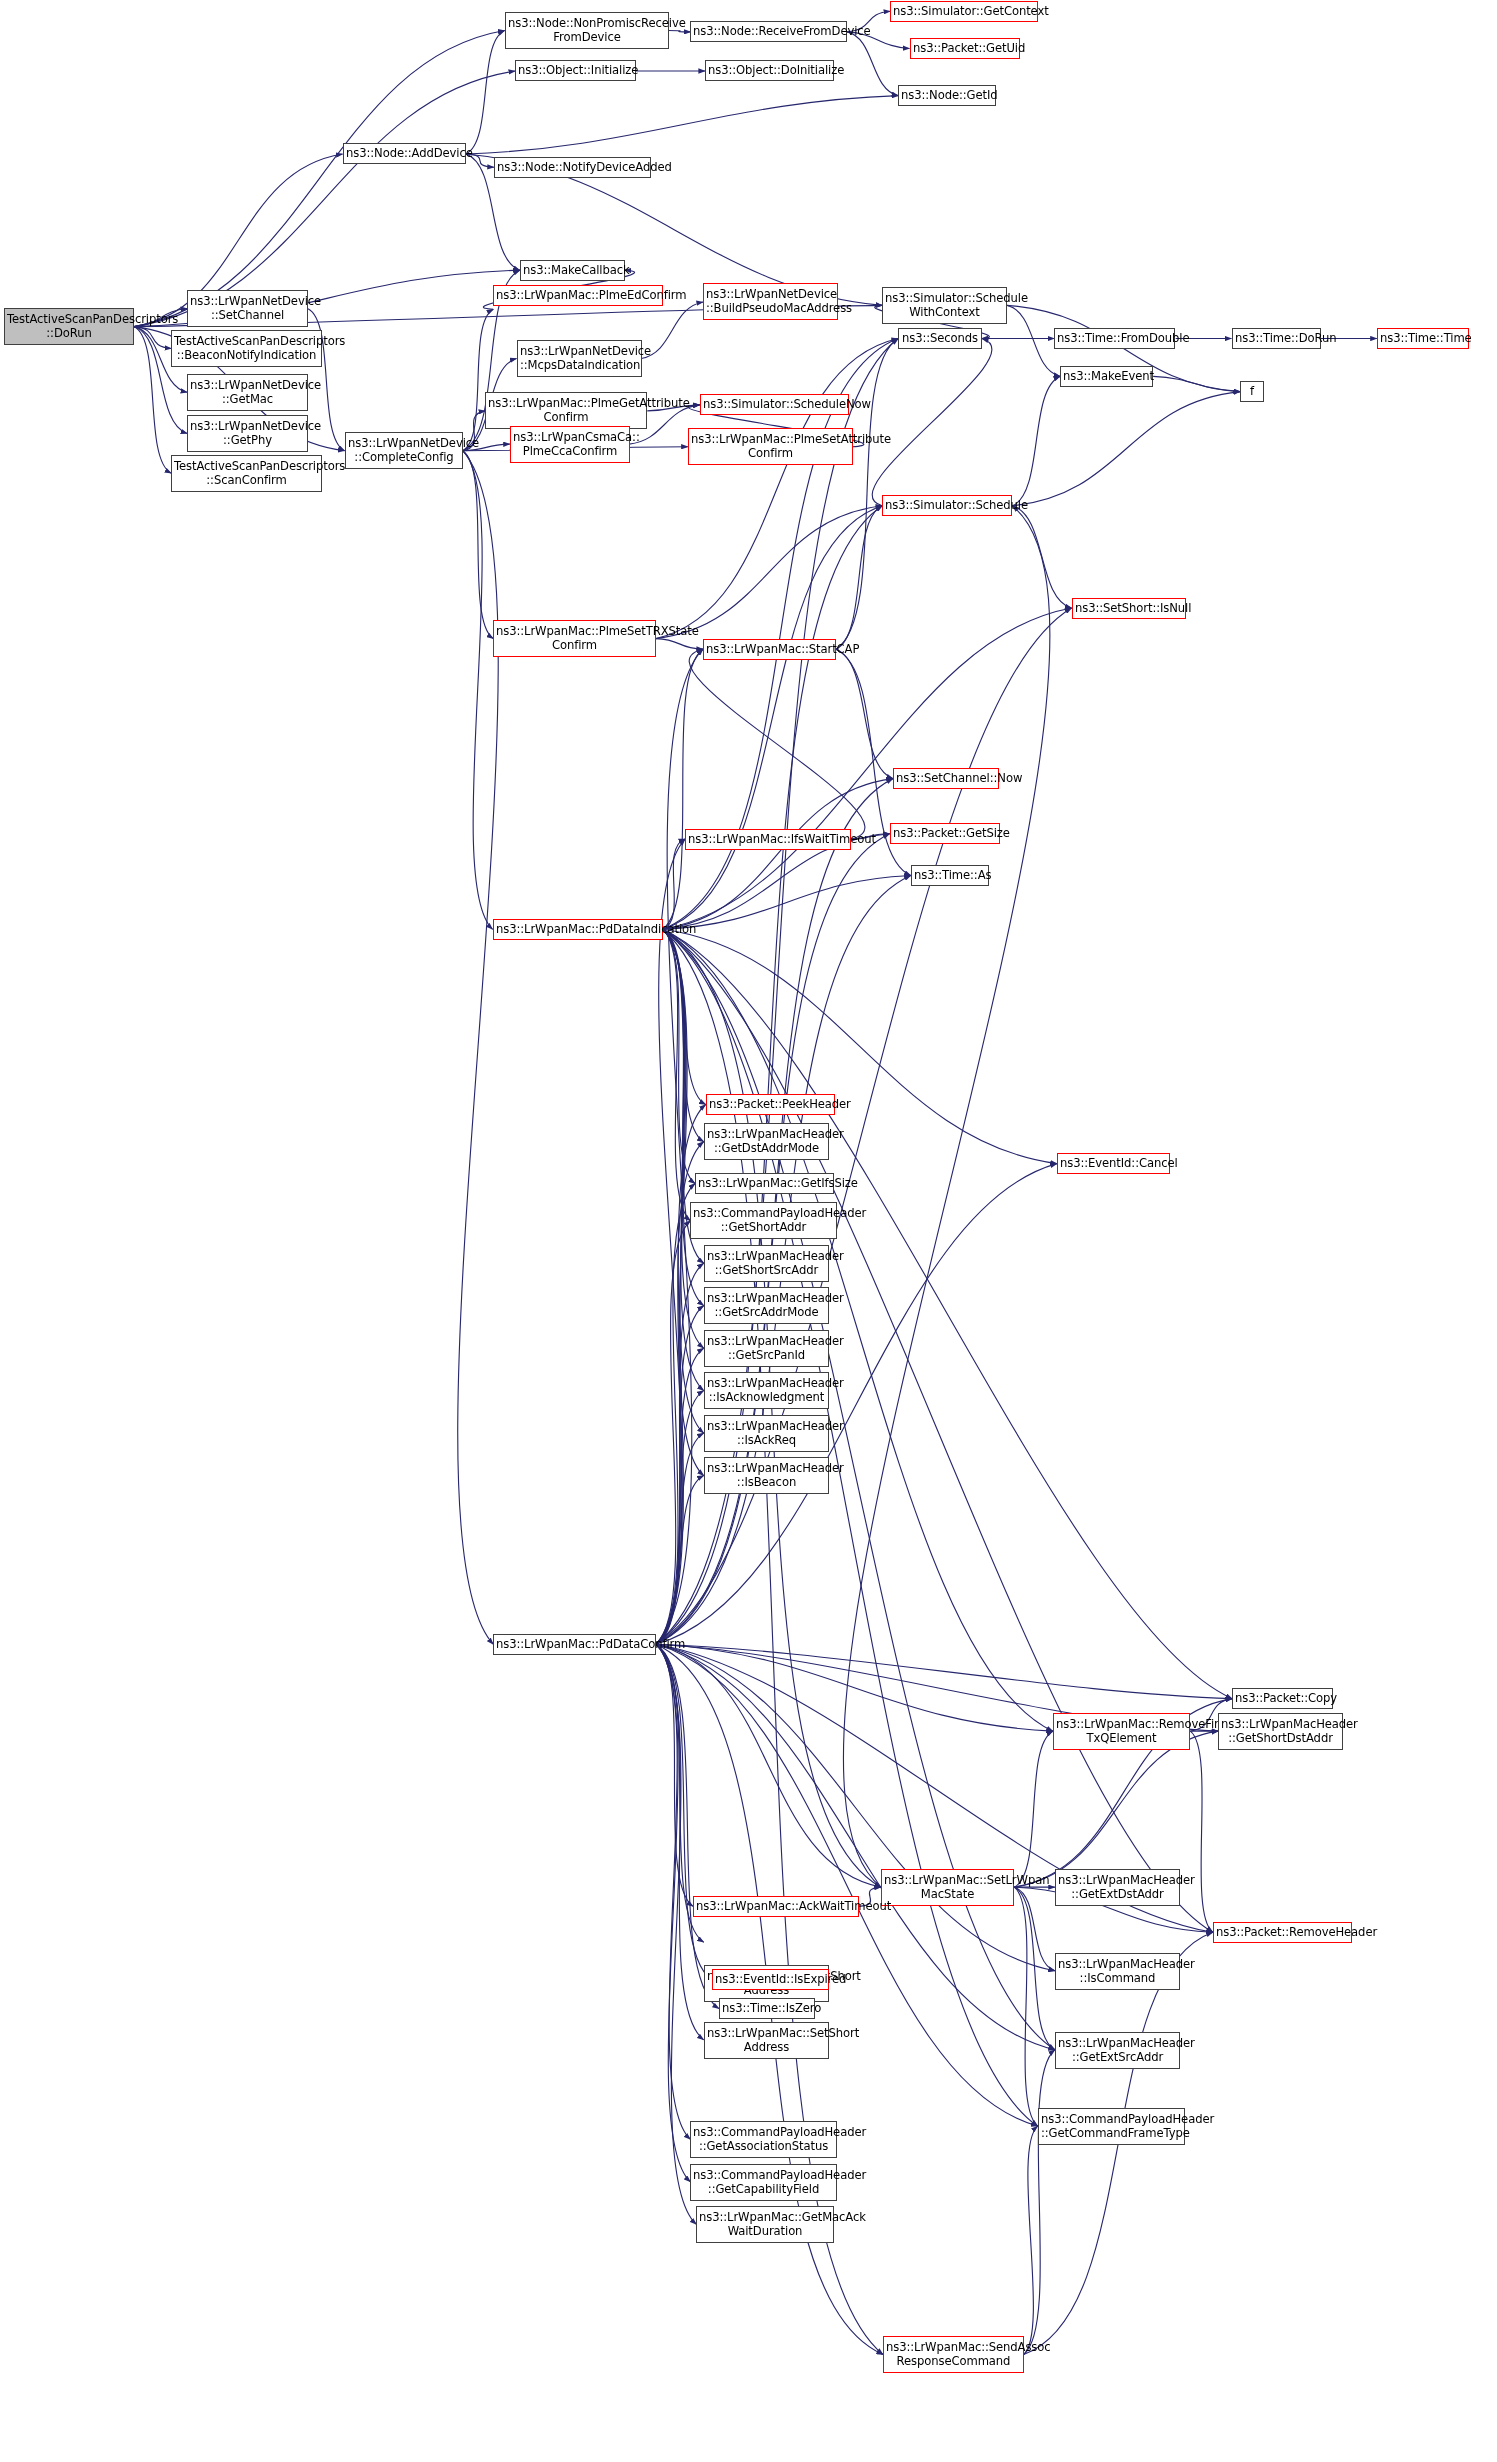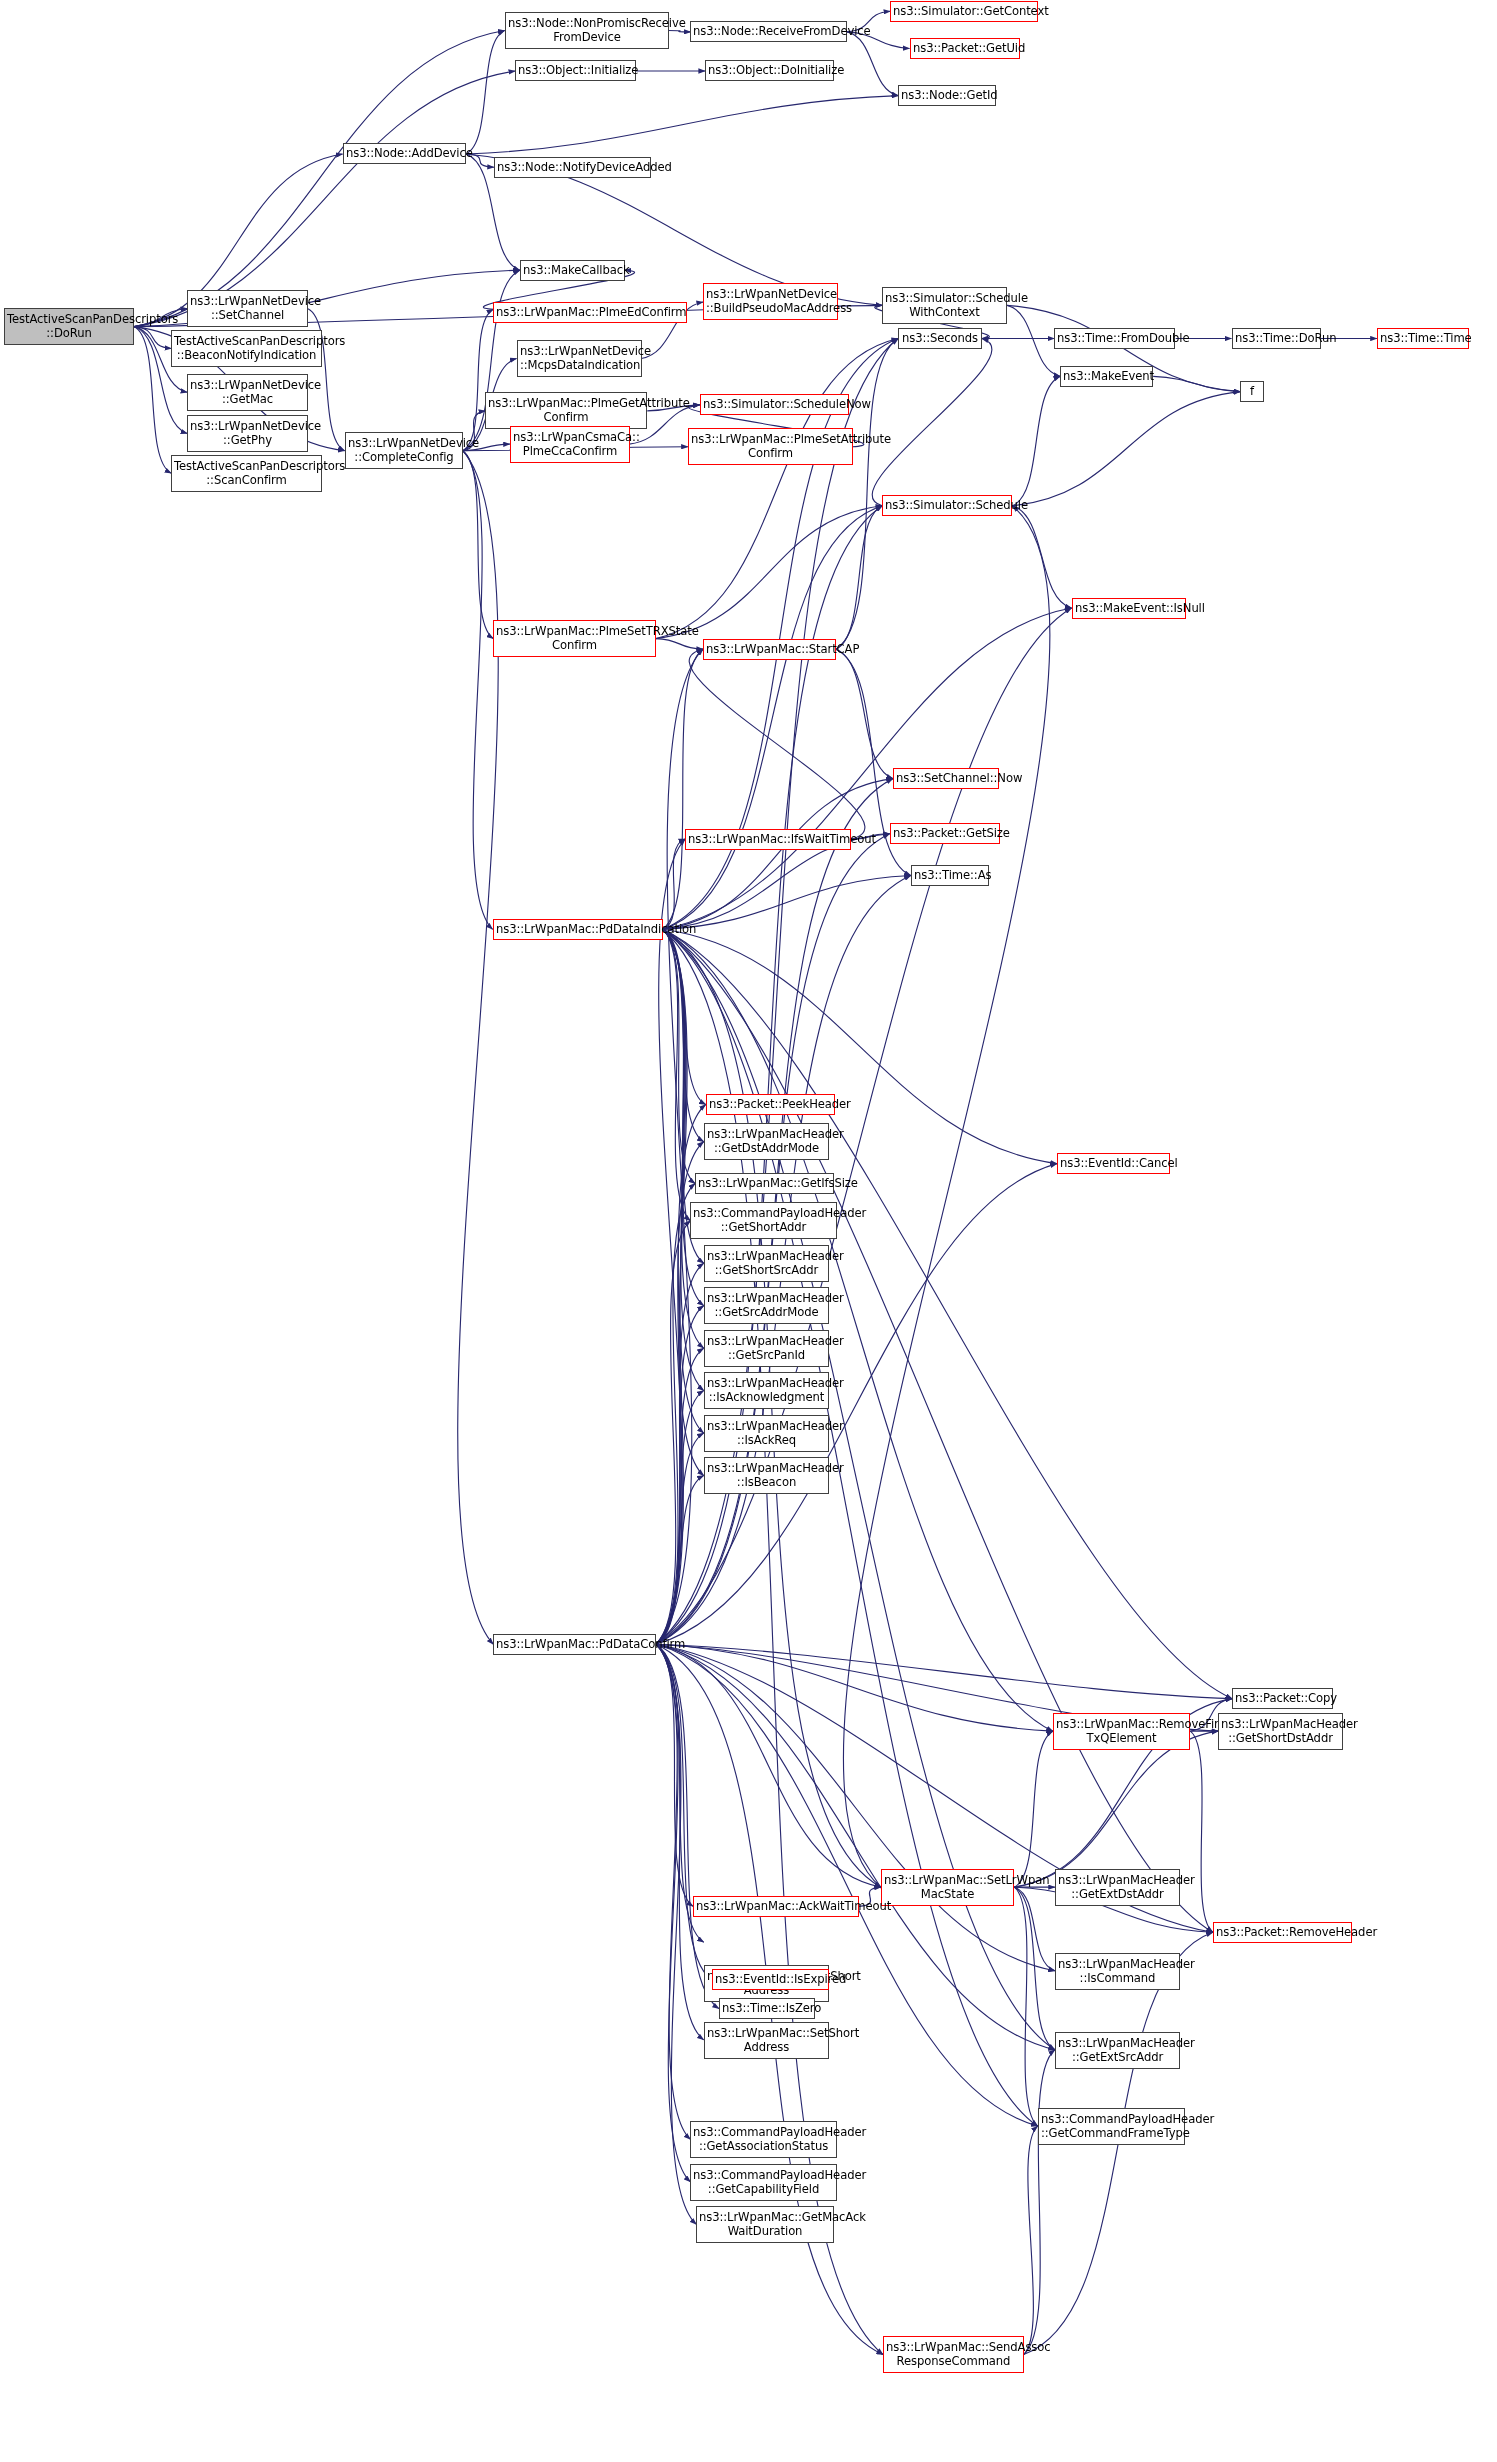--- a/index.html
+++ b/index.html
@@ -198,42 +198,42 @@
       <div class="node" style="left: 171px; top: 330px; width: 151px; height: 37px;"><span>TestActiveScanPanDescriptors
 ::BeaconNotifyIndication</span></div>
       <div class="node" style="left: 187px; top: 374px; width: 121px; height: 37px;"><span>ns3::LrWpanNetDevice
 ::GetMac</span></div>
       <div class="node" style="left: 187px; top: 415px; width: 121px; height: 37px;"><span>ns3::LrWpanNetDevice
 ::GetPhy</span></div>
       <div class="node" style="left: 171px; top: 455px; width: 151px; height: 37px;"><span>TestActiveScanPanDescriptors
 ::ScanConfirm</span></div>
       <div class="node" style="left: 345px; top: 432px; width: 118px; height: 37px;"><span>ns3::LrWpanNetDevice
 ::CompleteConfig</span></div>
-      <div class="node red" style="left: 493px; top: 302px; width: 194px; height: 21px;"><span>ns3::LrWpanMac::PlmeEdConfirm</span></div>
+      <div class="node red" style="left: 493px; top: 285px; width: 170px; height: 21px;"><span>ns3::LrWpanMac::PlmeEdConfirm</span></div>
       <div class="node red" style="left: 703px; top: 283px; width: 135px; height: 37px;"><span>ns3::LrWpanNetDevice
 ::BuildPseudoMacAddress</span></div>
       <div class="node" style="left: 517px; top: 340px; width: 125px; height: 37px;"><span>ns3::LrWpanNetDevice
 ::McpsDataIndication</span></div>
       <div class="node" style="left: 485px; top: 392px; width: 162px; height: 37px;"><span>ns3::LrWpanMac::PlmeGetAttribute
 Confirm</span></div>
       <div class="node red" style="left: 700px; top: 394px; width: 149px; height: 21px;"><span>ns3::Simulator::ScheduleNow</span></div>
       <div class="node red" style="left: 688px; top: 428px; width: 165px; height: 37px;"><span>ns3::LrWpanMac::PlmeSetAttribute
 Confirm</span></div>
       <div class="node red" style="left: 510px; top: 426px; width: 120px; height: 37px;"><span>ns3::LrWpanCsmaCa::
 PlmeCcaConfirm</span></div>
       <div class="node" style="left: 882px; top: 287px; width: 125px; height: 37px;"><span>ns3::Simulator::Schedule
 WithContext</span></div>
       <div class="node" style="left: 898px; top: 328px; width: 84px; height: 21px;"><span>ns3::Seconds</span></div>
       <div class="node" style="left: 1054px; top: 328px; width: 121px; height: 21px;"><span>ns3::Time::FromDouble</span></div>
       <div class="node" style="left: 1232px; top: 328px; width: 89px; height: 21px;"><span>ns3::Time::DoRun</span></div>
       <div class="node red" style="left: 1377px; top: 328px; width: 92px; height: 21px; text-align: center;"><span>ns3::Time::Time</span></div>
       <div class="node" style="left: 1060px; top: 366px; width: 93px; height: 21px;"><span>ns3::MakeEvent</span></div>
       <div class="node" style="left: 1240px; top: 381px; width: 24px; height: 21px;"><span>f</span></div>
       <div class="node red" style="left: 882px; top: 495px; width: 130px; height: 21px;"><span>ns3::Simulator::Schedule</span></div>
-      <div class="node red" style="left: 1072px; top: 598px; width: 114px; height: 21px;"><span>ns3::MakeEvent::IsNull</span></div>
+      <div class="node red" style="left: 1072px; top: 598px; width: 114px; height: 21px;"><span>ns3::SetShort::IsNull</span></div>
       <div class="node red" style="left: 493px; top: 620px; width: 163px; height: 37px;"><span>ns3::LrWpanMac::PlmeSetTRXState
 Confirm</span></div>
       <div class="node red" style="left: 703px; top: 639px; width: 133px; height: 21px;"><span>ns3::LrWpanMac::StartCAP</span></div>
       <div class="node red" style="left: 893px; top: 768px; width: 106px; height: 21px;"><span>ns3::SetChannel::Now</span></div>
       <div class="node red" style="left: 890px; top: 823px; width: 110px; height: 21px;"><span>ns3::Packet::GetSize</span></div>
       <div class="node red" style="left: 685px; top: 829px; width: 166px; height: 21px;"><span>ns3::LrWpanMac::IfsWaitTimeout</span></div>
       <div class="node" style="left: 911px; top: 865px; width: 78px; height: 21px;"><span>ns3::Time::As</span></div>
       <div class="node red" style="left: 493px; top: 919px; width: 170px; height: 21px;"><span>ns3::LrWpanMac::PdDataIndication</span></div>
       <div class="node red" style="left: 1057px; top: 1153px; width: 113px; height: 21px;"><span>ns3::EventId::Cancel</span></div>
       <div class="node red" style="left: 706px; top: 1094px; width: 129px; height: 21px;"><span>ns3::Packet::PeekHeader</span></div>

